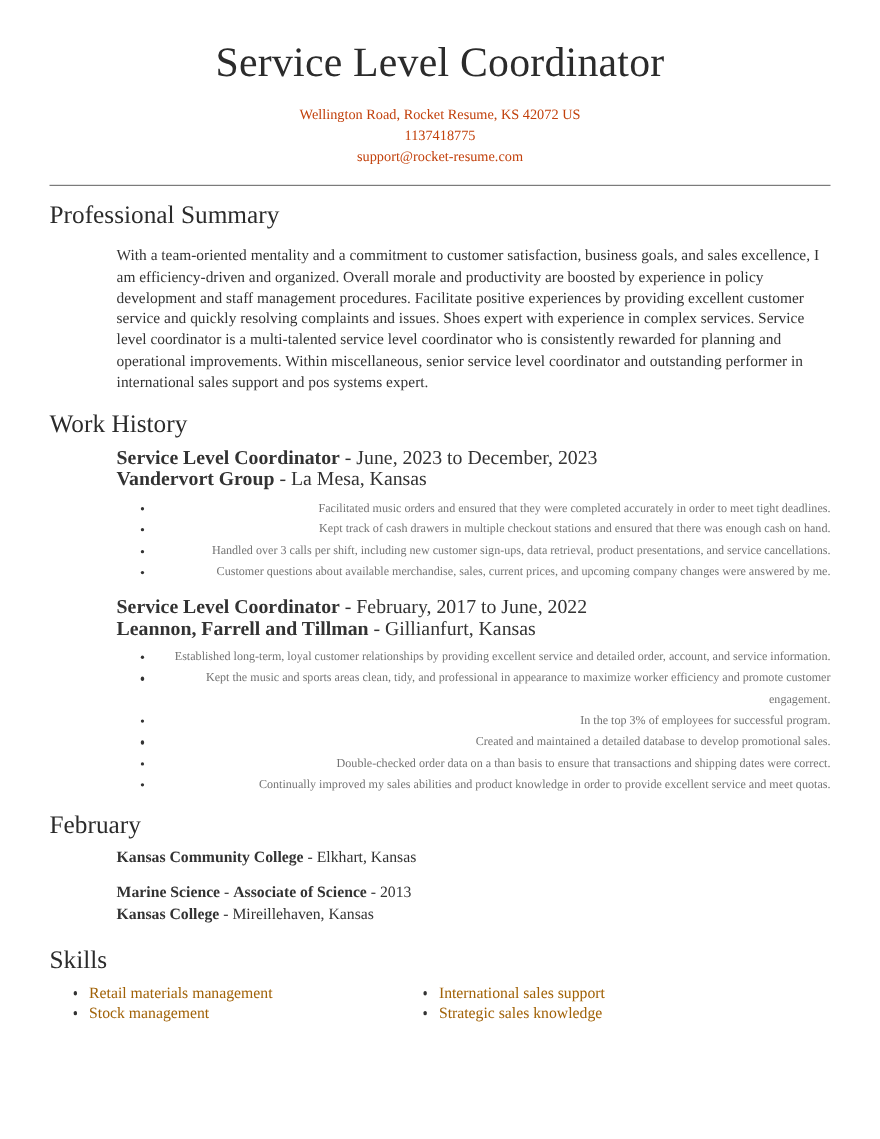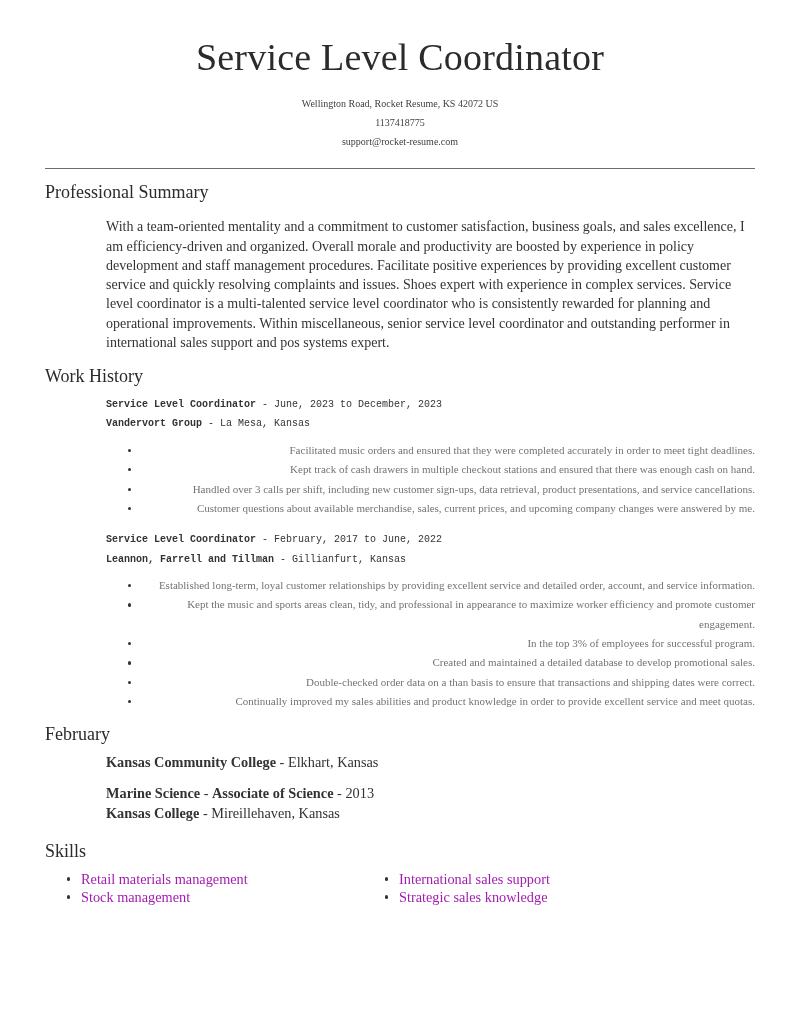--- a/index.html
+++ b/index.html
@@ -31,37 +31,37 @@
   }
   .resume-name {
     font-size: 38px;
     font-weight: 400;
     line-height: 1.15;
     color: #2b2b2b;
     letter-spacing: 0.2px;
     margin: 0 0 14px 0;
   }
   .contact-line {
-    font-size: 10px;
+    font-size: 13px;
     line-height: 19px;
-    color: #404040;
+    color: #c2410c;
   }
 
   .header-rule {
     border: none;
     border-top: 1px solid #6d6d6d;
     margin: 17px 0 0 0;
   }
 
   
   .section {
     margin-top: 13px;
   }
   .section-title {
-    font-size: 18px;
+    font-size: 23px;
     font-weight: 400;
     color: #2b2b2b;
     line-height: 1.2;
     margin: 0 0 7px 0;
   }
   .section-body {
     padding-left: 61px;
   }
 
   .summary-text {
@@ -71,24 +71,23 @@
     text-align: left;
     padding-right: 2px;
   }
 
   
   .job {
     margin-bottom: 12px;
   }
   .job:last-child { margin-bottom: 0; }
   .job-line {
-    font-size: 10px;
+    font-size: 18px;
     line-height: 19.5px;
     color: #333333;
-    font-family: Liberation Mono, monospace;
   }
   .job-line .strong { font-weight: 700; }
   .job-line .sep { font-weight: 400; }
 
   ul.bullets {
     list-style: none;
     margin: 7px 0 0 0;
     padding: 0 0 0 22px;
   }
   ul.bullets li {
@@ -132,21 +131,21 @@
   }
   .skills-col ul {
     list-style: none;
     margin: 0;
     padding: 0;
   }
   .skills-col li {
     position: relative;
     font-size: 14.3px;
     line-height: 18px;
-    color: #a21caf;
+    color: #a16207;
     padding-left: 14px;
   }
   .skills-col li::before {
     content: "";
     position: absolute;
     left: 0;
     top: 7.5px;
     width: 3.2px;
     height: 3.2px;
     border-radius: 50%;

